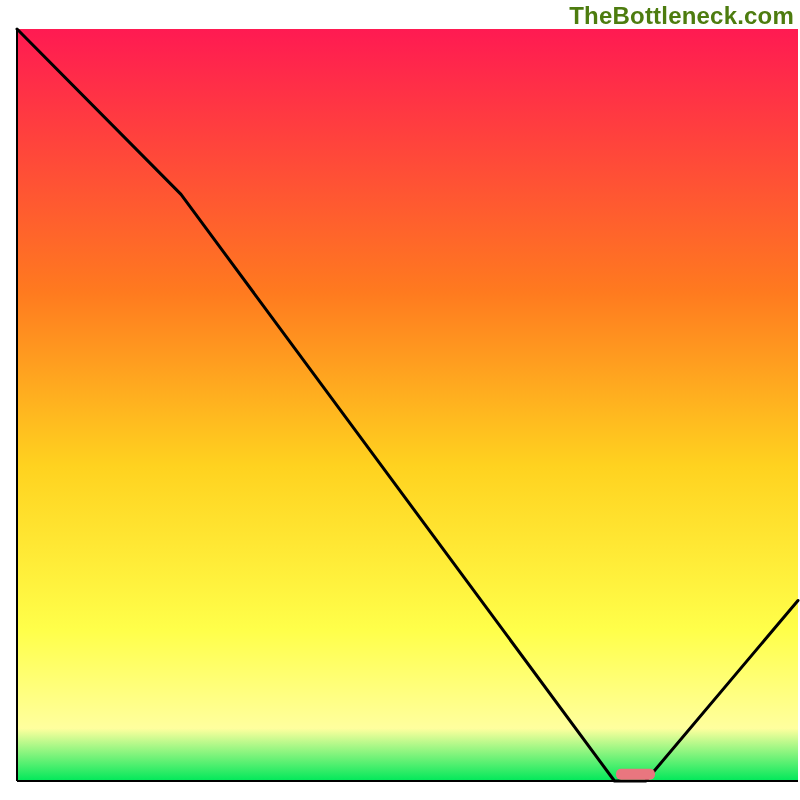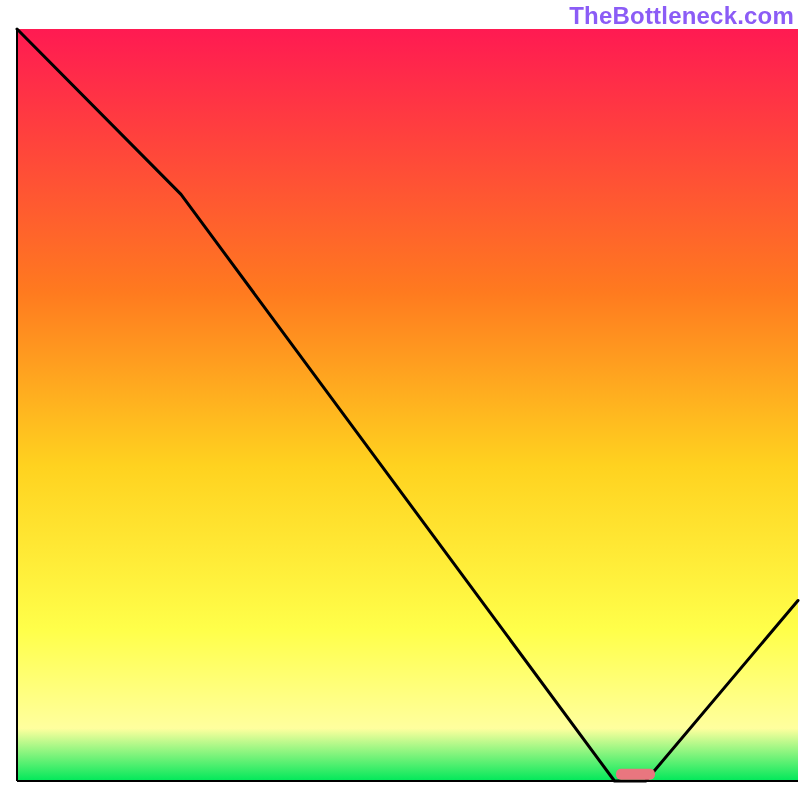--- a/index.html
+++ b/index.html
@@ -14,21 +14,21 @@
     position: relative;
     width: 800px;
     height: 800px;
   }
   .watermark {
     position: absolute;
     top: 2px;
     right: 6px;
     font-size: 24px;
     font-weight: bold;
-    color: #8b5cf6;
+    color: #4d7c0f;
     letter-spacing: 0.2px;
   }
   svg.chart {
     position: absolute;
     left: 0;
     top: 0;
   }
 </style>
 </head>
 <body>

